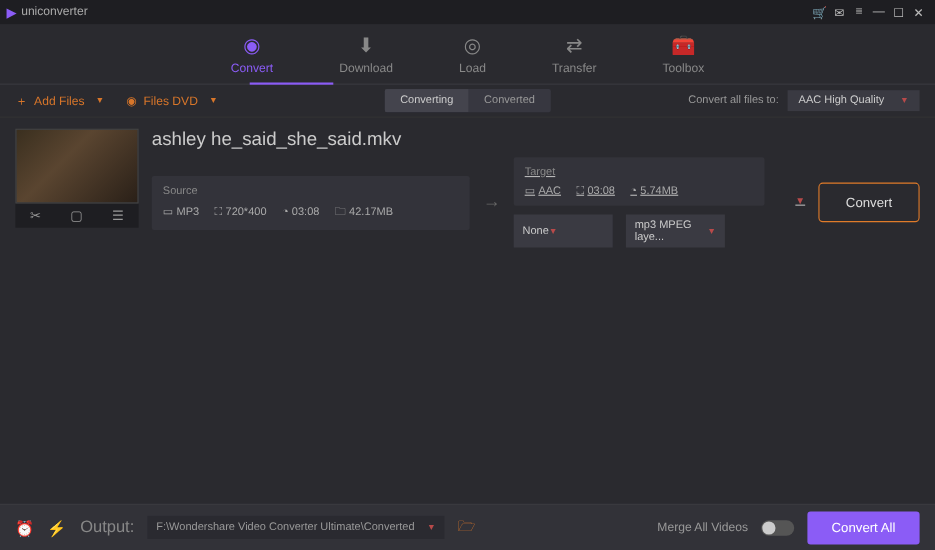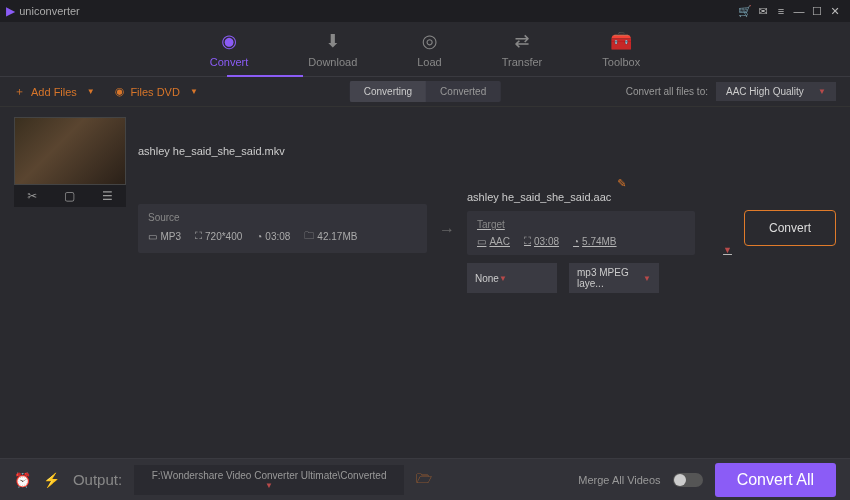--- a/index.html
+++ b/index.html
@@ -30,21 +30,21 @@
 .fmt-select .caret { color: #b84a4a; font-size: 8px; }
 
 .content { padding: 10px 14px; }
 .item { display: flex; gap: 12px; align-items: flex-start; }
 .thumb-wrap { width: 112px; }
 .thumb { width: 112px; height: 68px; background: linear-gradient(135deg, #3a2f1f 0%, #5a4530 40%, #2a2018 100%); border: 1px solid #444; position: relative; }
 .thumb-tools { height: 22px; background: #1e1e22; display: flex; align-items: center; justify-content: space-around; color: #999; }
 .thumb-tools span { cursor: pointer; font-size: 12px; }
 
 .info { flex: 1; display: flex; flex-direction: column; gap: 6px; }
-.filename { font-size: 11px; color: #ccc; margin-top: 28px; }
+.filename { font-size: 17px; color: #ccc; }
 .panels { display: flex; align-items: center; gap: 8px; }
 .panel { background: #33333a; border-radius: 2px; padding: 8px 10px; flex: 1; }
 .panel-title { font-size: 10px; color: #888; margin-bottom: 5px; }
 .panel-row { display: flex; gap: 14px; font-size: 10px; color: #aaa; align-items: center; }
 .panel-row .meta { display: flex; align-items: center; gap: 3px; }
 .arrow { color: #666; font-size: 16px; padding: 0 4px; }
 .target-col { display: flex; flex-direction: column; gap: 8px; flex: 1; }
 .target-head { display: flex; align-items: center; gap: 6px; }
 .edit-icon { color: #d8762a; cursor: pointer; font-size: 11px; }
 .target-panel { display: flex; align-items: flex-end; gap: 24px; text-decoration: underline; }
@@ -53,27 +53,27 @@
 
 .convert-btn { border: 1.5px solid #e07b2a; border-radius: 4px; padding: 10px 24px; color: #ddd; cursor: pointer; background: transparent; font-size: 12px; }
 
 .sub-selects { display: flex; gap: 12px; margin-left: 0; }
 .mini-select { background: #3a3a42; padding: 4px 8px; width: 90px; display: flex; align-items: center; cursor: pointer; font-size: 10px; color: #ccc; }
 .mini-select .caret { color: #b84a4a; font-size: 8px; }
 
 .footer { position: absolute; bottom: 0; left: 0; right: 0; height: 42px; background: #323238; border-top: 1px solid #3a3a40; display: flex; align-items: center; padding: 0 14px; gap: 12px; }
 .footer .ficon { color: #888; font-size: 14px; cursor: pointer; }
 .footer .out-label { color: #888; font-size: 15px; }
-.footer .out-path { background: #2a2a30; padding: 5px 8px; width: 270px; display: flex; justify-content: space-between; align-items: center; font-size: 10px; color: #999; cursor: pointer; flex-direction: column; }
+.footer .out-path { background: #2a2a30; padding: 5px 8px; width: 270px; display: flex; justify-content: space-between; align-items: center; font-size: 10px; color: #999; cursor: pointer; }
 .footer .out-path .caret { color: #b84a4a; font-size: 8px; }
 .footer .folder { color: #d8762a; cursor: pointer; font-size: 13px; }
 .footer .spacer { flex: 1; }
 .toggle { width: 30px; height: 14px; background: #555; border-radius: 7px; position: relative; cursor: pointer; }
 .toggle::after { content: ""; position: absolute; left: 1px; top: 1px; width: 12px; height: 12px; background: #ccc; border-radius: 50%; }
-.convert-all { background: #8b5cf6; color: #fff; padding: 8px 22px; border-radius: 3px; cursor: pointer; font-size: 16px; }
+.convert-all { background: #8b5cf6; color: #fff; padding: 8px 22px; border-radius: 3px; cursor: pointer; font-size: 12px; }
 </style>
 </head>
 <body>
 
 <div class="titlebar">
   <span class="logo">▶</span>
   <span class="title">uniconverter</span>
   <div class="spacer"></div>
   <span class="ctl">🛒</span>
   <span class="ctl">✉</span>
@@ -153,24 +153,20 @@
           <div class="panel-title">Source</div>
           <div class="panel-row">
             <span class="meta">▭ <span>MP3</span></span>
             <span class="meta">⛶ <span>720*400</span></span>
             <span class="meta">◔ <span>03:08</span></span>
             <span class="meta">🗀 <span>42.17MB</span></span>
           </div>
         </div>
         <div class="arrow">→</div>
         <div class="target-col">
-          <div class="target-head">
-            <span class="filename">ashley he_said_she_said.aac</span>
-            <span class="edit-icon">✎</span>
-          </div>
           <div class="target-panel">
             <div class="panel">
               <div class="panel-title">Target</div>
               <div class="panel-row">
                 <span class="meta">▭ <span>AAC</span></span>
                 <span class="meta">⛶ <span>03:08</span></span>
                 <span class="meta">◔ <span>5.74MB</span></span>
               </div>
             </div>
             <span class="target-caret">▼</span>

